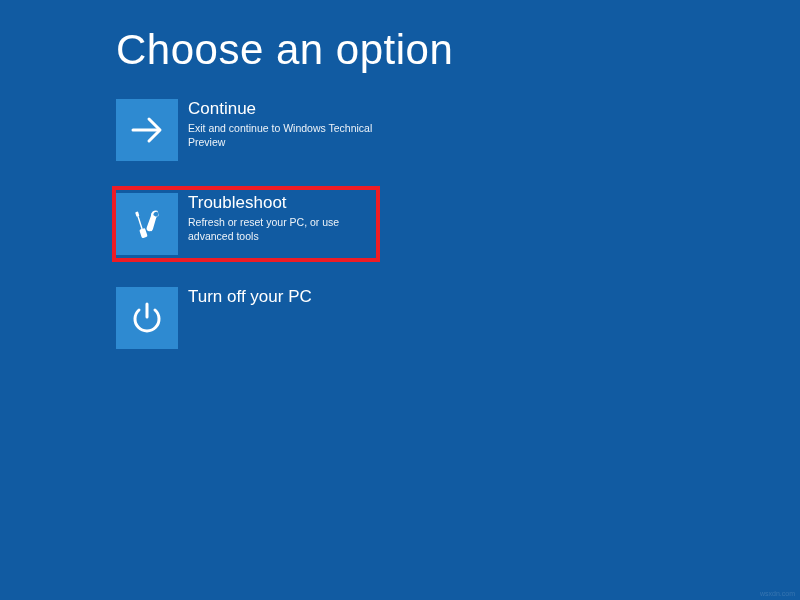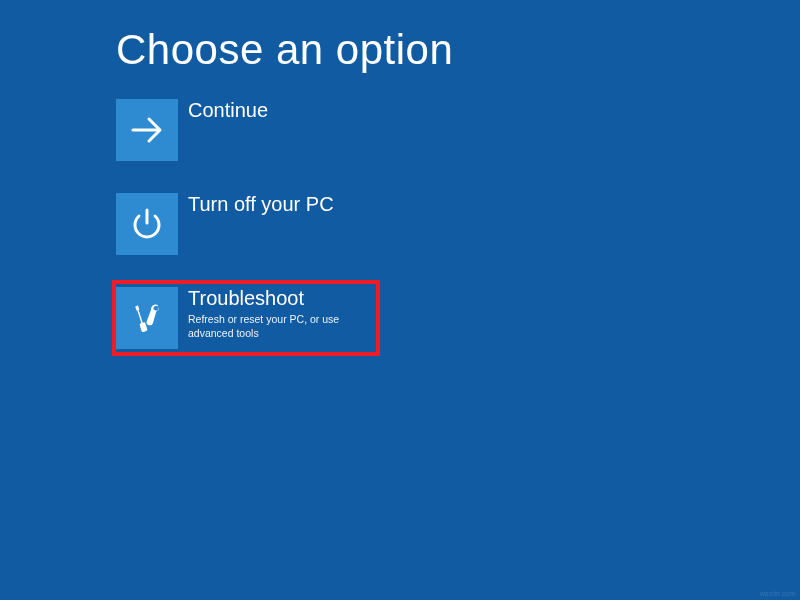--- a/index.html
+++ b/index.html
@@ -45,21 +45,21 @@
       display: flex;
       align-items: center;
       justify-content: center;
       flex-shrink: 0;
     }
     .tile-text {
       padding-left: 10px;
       padding-top: 0px;
     }
     .tile-title {
-      font-size: 20px;
+      font-size: 17px;
       font-weight: 300;
       margin-bottom: 2px;
     }
     .tile-desc {
       font-size: 10.5px;
       font-weight: 300;
       line-height: 1.35;
       opacity: 0.92;
     }
     .watermark {
@@ -82,35 +82,21 @@
     <div class="icon-box">
       <svg width="40" height="40" viewBox="0 0 40 40">
         <g stroke="#ffffff" stroke-width="3" fill="none" stroke-linecap="round" stroke-linejoin="round">
           <line x1="6" y1="20" x2="32" y2="20"></line>
           <polyline points="22,9 33,20 22,31"></polyline>
         </g>
       </svg>
     </div>
     <div class="tile-text">
       <div class="tile-title">Continue</div>
-    </div>
-  </div>
-
-  <div class="tile">
-    <div class="icon-box">
-      <svg width="40" height="40" viewBox="0 0 40 40">
-        <g stroke="#ffffff" stroke-width="3" fill="none" stroke-linecap="round">
-          <path d="M 12 12 A 12 12 0 1 0 28 12"></path>
-          <line x1="20" y1="6" x2="20" y2="19"></line>
-        </g>
-      </svg>
-    </div>
-    <div class="tile-text">
-      <div class="tile-title">Turn off your PC</div>
-      <div class="tile-desc"></div>
+      <div class="tile-desc">Exit and continue to Windows Technical Preview</div>
     </div>
   </div>
 
   <div class="tile highlight">
     <div class="icon-box">
       <svg width="38" height="38" viewBox="0 0 38 38">
         <g fill="#ffffff">
 
           <g transform="rotate(-18 13 19)">
             <rect x="11" y="6" width="3" height="5" rx="1"></rect>
@@ -124,15 +110,30 @@
           </g>
         </g>
       </svg>
     </div>
     <div class="tile-text">
       <div class="tile-title">Troubleshoot</div>
       <div class="tile-desc">Refresh or reset your PC, or use advanced tools</div>
     </div>
   </div>
 
+  <div class="tile">
+    <div class="icon-box">
+      <svg width="40" height="40" viewBox="0 0 40 40">
+        <g stroke="#ffffff" stroke-width="3" fill="none" stroke-linecap="round">
+          <path d="M 12 12 A 12 12 0 1 0 28 12"></path>
+          <line x1="20" y1="6" x2="20" y2="19"></line>
+        </g>
+      </svg>
+    </div>
+    <div class="tile-text">
+      <div class="tile-title">Turn off your PC</div>
+      <div class="tile-desc"></div>
+    </div>
+  </div>
+
 </div>
 
 <div class="watermark">wsxdn.com</div>
 
 </body></html>

